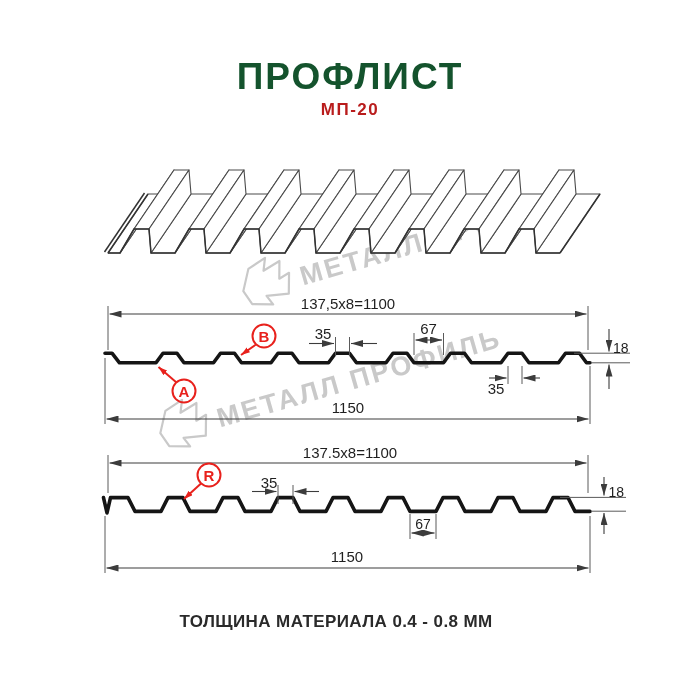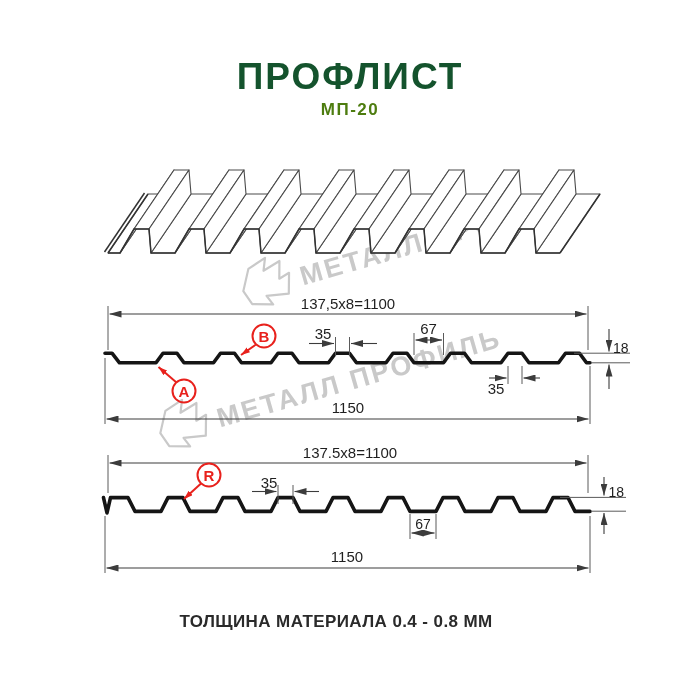--- a/index.html
+++ b/index.html
@@ -1,21 +1,21 @@
 <!DOCTYPE html>
 <html><head>
 <meta charset="utf-8">
 <style>
   html,body{margin:0;padding:0;background:#ffffff;}
   #stage{position:relative;width:700px;height:700px;background:#fff;overflow:hidden;
          font-family:"Liberation Sans",sans-serif;}
   #title{position:absolute;left:0;top:56px;width:700px;text-align:center;
          font-size:37px;font-weight:700;letter-spacing:2px;color:#14532d;}
   #subtitle{position:absolute;left:0;top:100px;width:700px;text-align:center;
-         font-size:17px;font-weight:700;letter-spacing:1.5px;color:#4d7c0f;}
+         font-size:17px;font-weight:700;letter-spacing:1.5px;color:#b91c1c;}
   #footer{position:absolute;left:0;top:612px;width:672px;text-align:center;
          font-size:17px;font-weight:700;letter-spacing:.4px;color:#2a2a2a;}
   svg{position:absolute;left:0;top:0;}
   svg text{font-family:"Liberation Sans",sans-serif;fill:#1f1f1f;}
   .dimtxt{font-size:15px;}
   .dimtxt-s{font-size:14px;}
   .dimline{stroke:#3c3c3c;stroke-width:1.1;fill:none;}
   .extline{stroke:#5a5a5a;stroke-width:1;fill:none;}
   .profile{stroke:#151515;stroke-width:3.6;fill:none;stroke-linejoin:round;stroke-linecap:round;}
   .wm path{fill:none;stroke:#c9c9c9;stroke-width:2.2;stroke-linejoin:round;}

